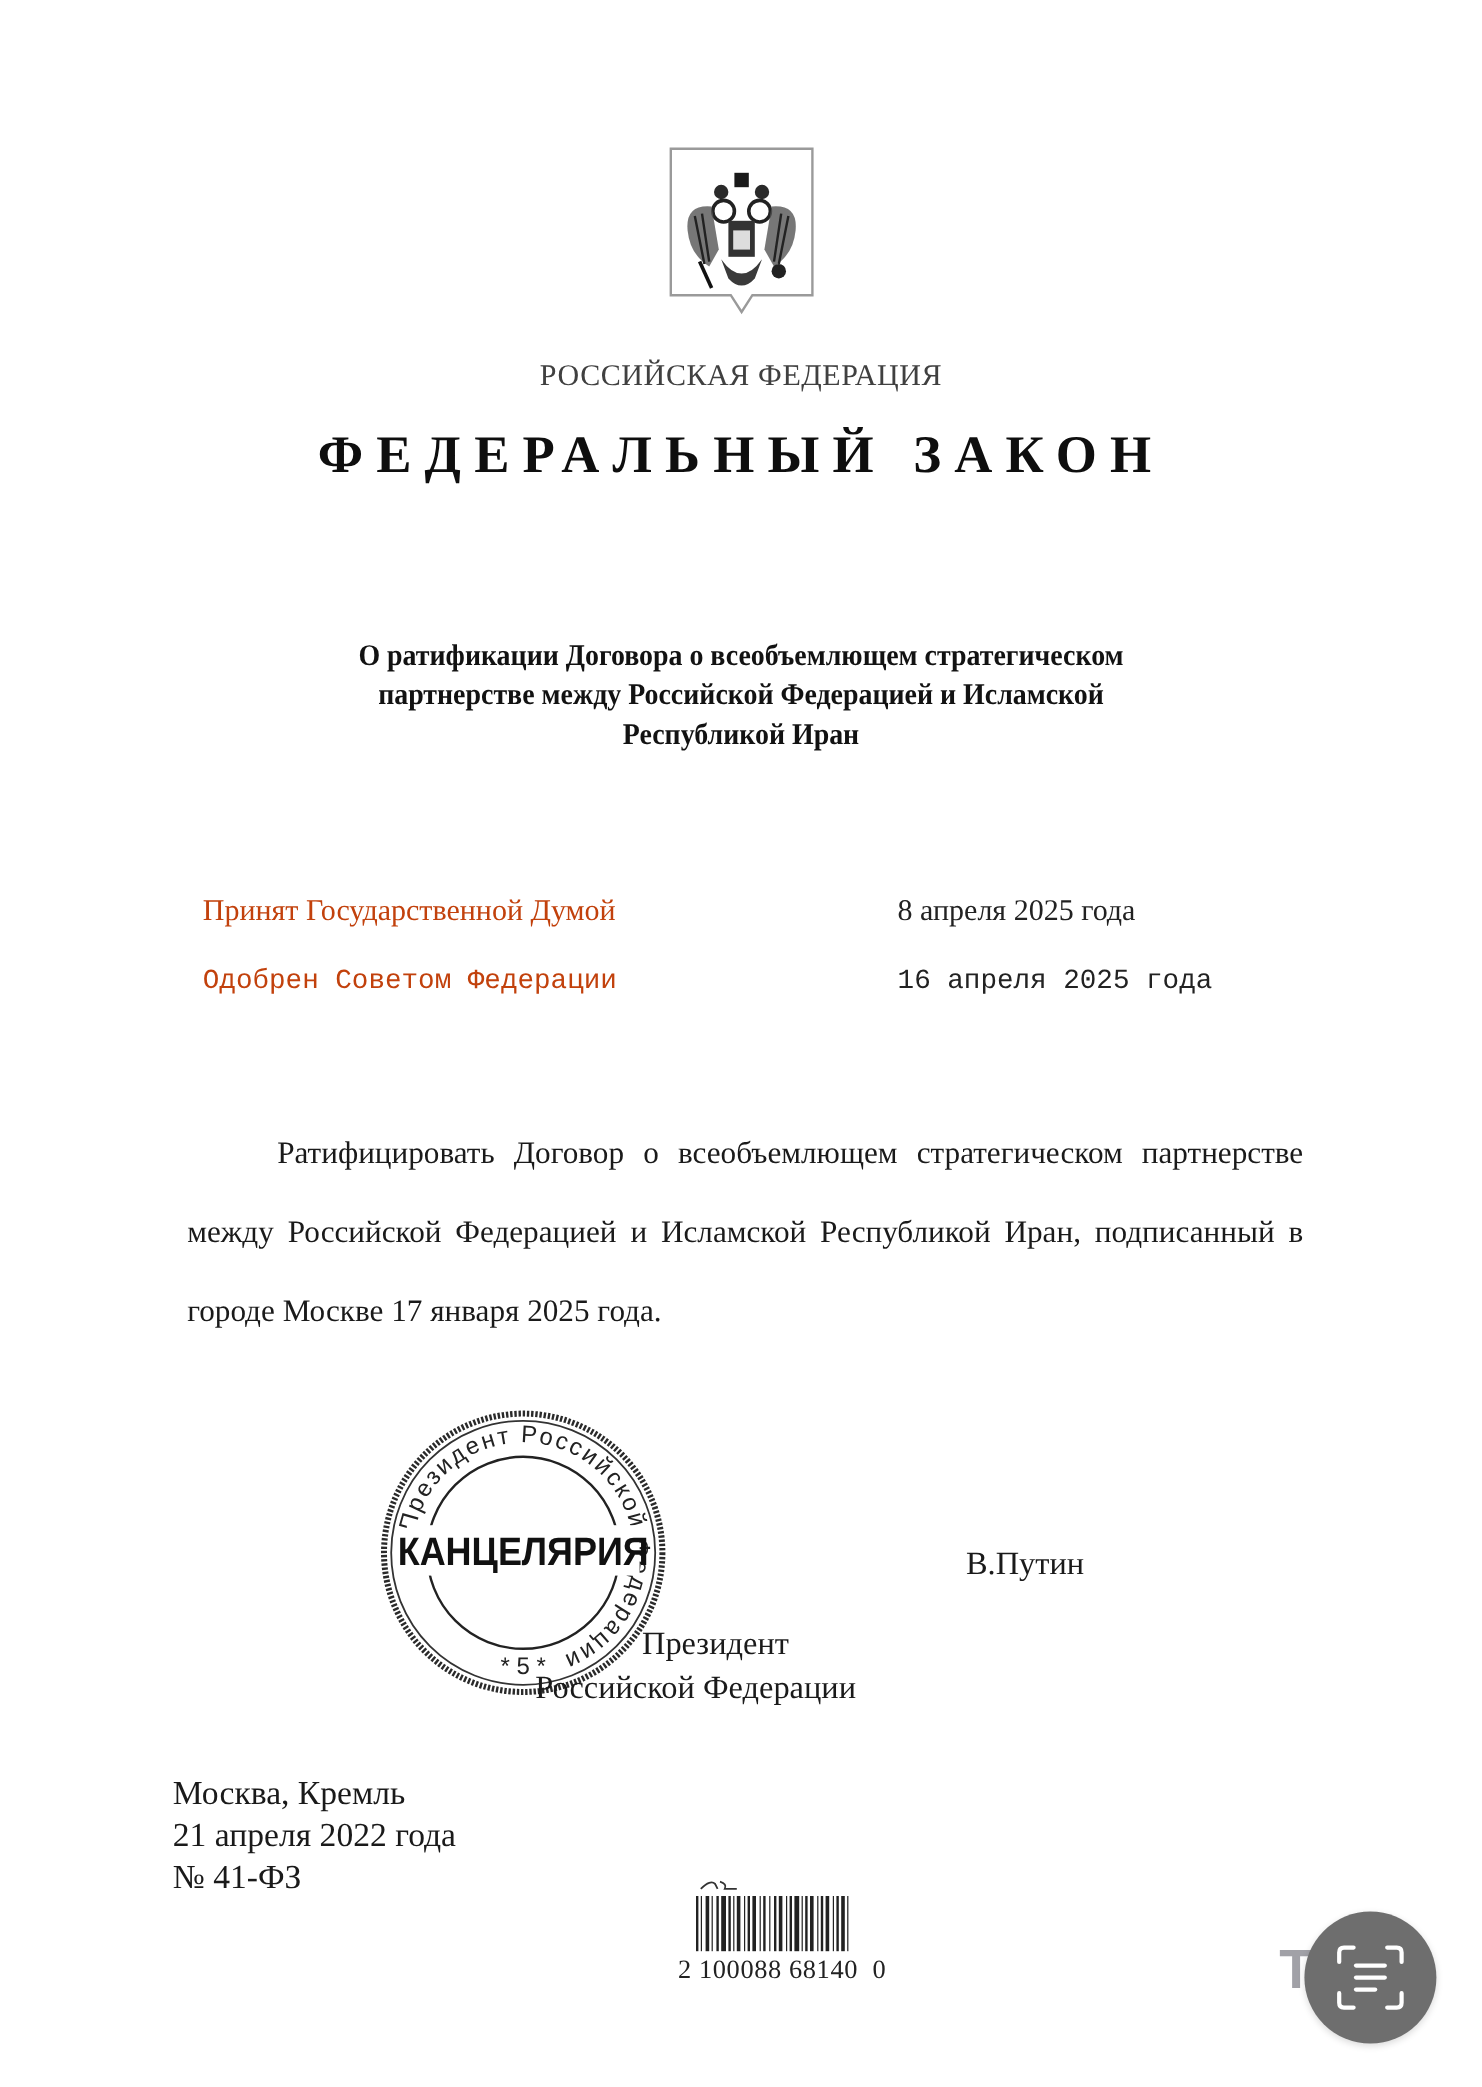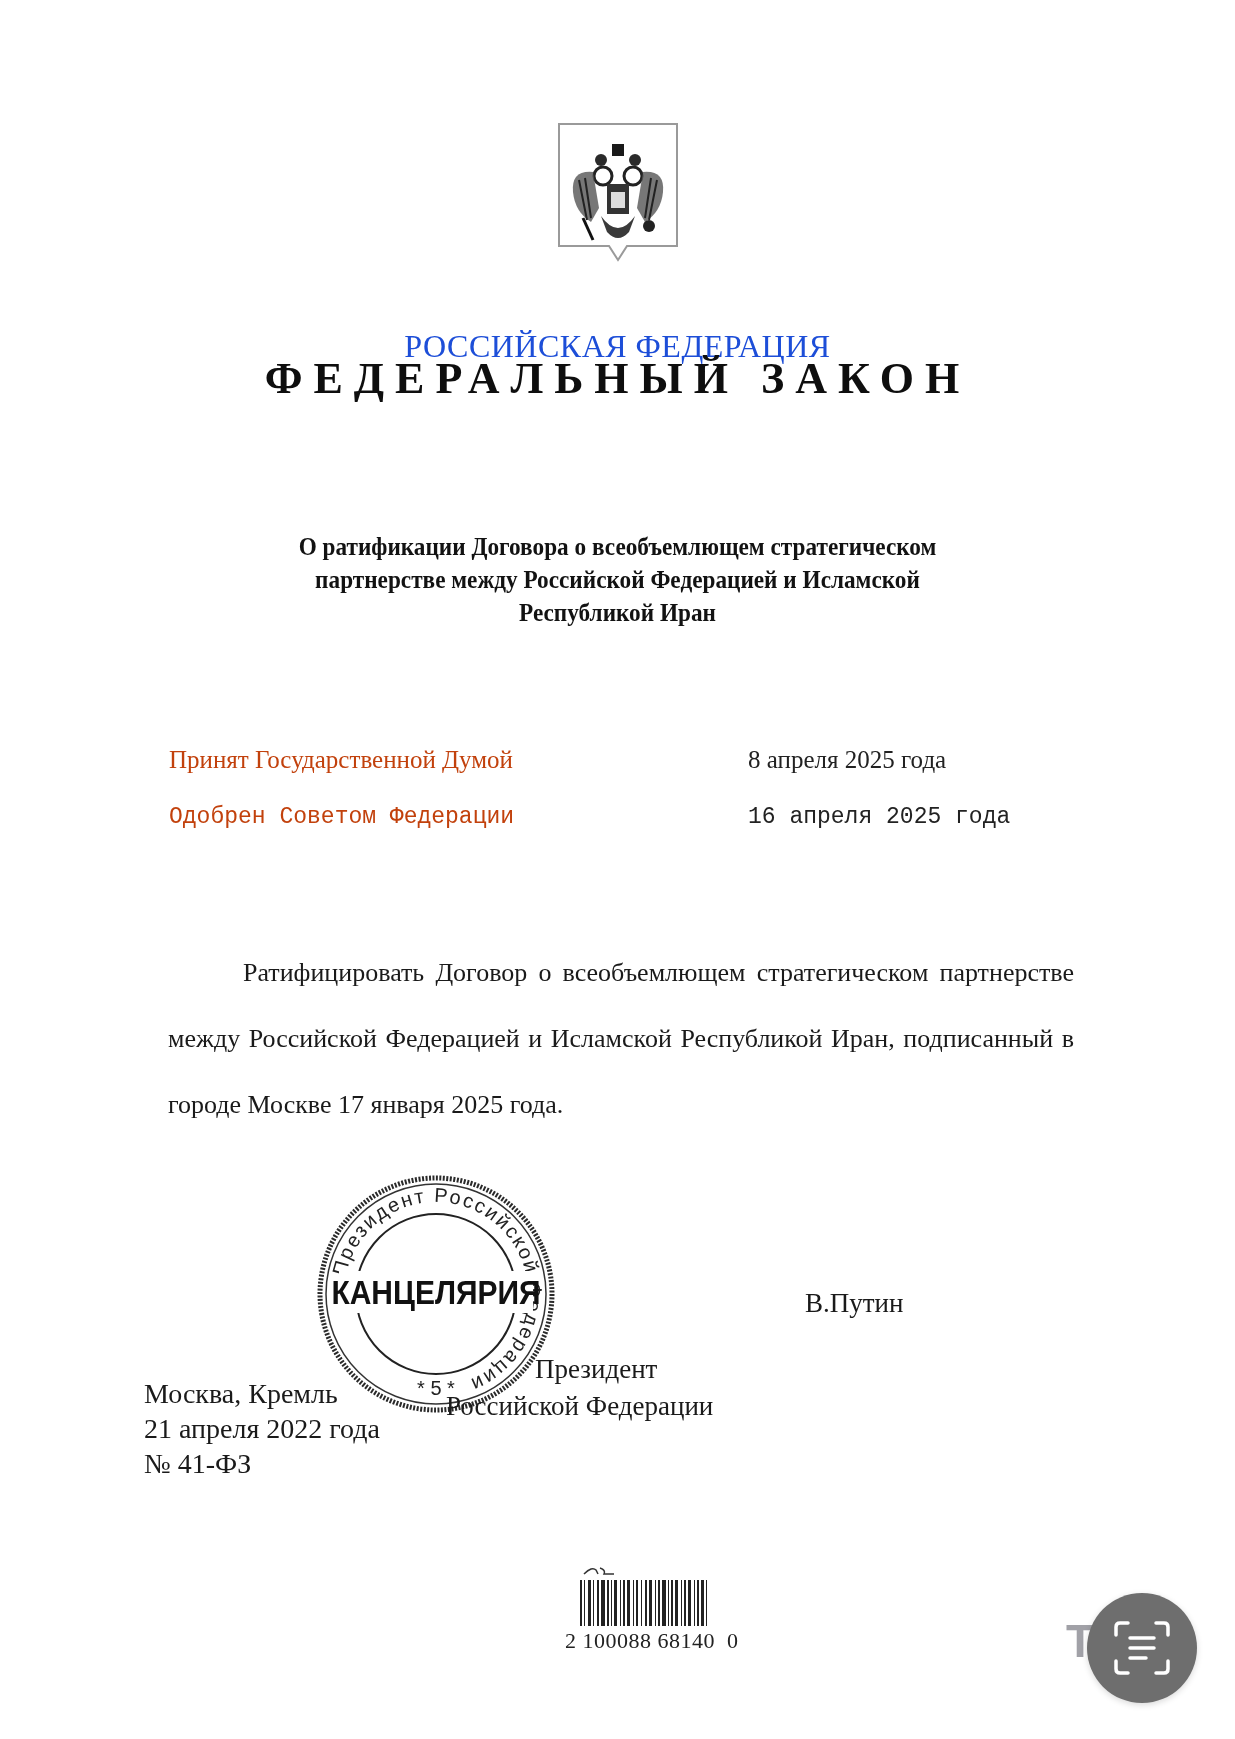--- a/index.html
+++ b/index.html
@@ -7,47 +7,47 @@
       width: 1235px; height: 1739px; position: relative; overflow: hidden;
       background: #ffffff; color: #141414;
       font-family: "Liberation Serif", "DejaVu Serif", serif;
     }
     .abs { position: absolute; }
     .coat-box {
       left: 557px; top: 122px; width: 122px; height: 136px;
     }
     .country {
       left: 0; width: 1235px; top: 300px; text-align: center;
-      font-size: 32px; letter-spacing: 0.5px; color: #1d4ed8; margin-top: 28px;
+      font-size: 25px; letter-spacing: 0.5px; color: #404040;
     }
     .doctype {
       left: 0; width: 1235px; top: 353px; text-align: center;
       font-size: 44px; font-weight: bold; letter-spacing: 11px; color: #0e0e0e;
     }
     .law-title {
       left: 0; width: 1235px; top: 530px; text-align: center;
       font-size: 25px; font-weight: bold; line-height: 33px; color: #121212;
       transform: scaleX(0.93);
     }
     .adopt-label { left: 169px; font-size: 25px; color: #c2410c; }
     .adopt-date  { left: 748px; font-size: 25px; color: #222; }
     .row1 { top: 746px; }
     .row2 { top: 804px; font-family: "Liberation Mono", "DejaVu Sans Mono", monospace; font-size: 23px; }
     .body-text {
       left: 156px; width: 930px; top: 928px;
       font-size: 26px; line-height: 66px; text-align: justify; color: #1a1a1a;
     }
-    .body-text p { margin: 12px; text-indent: 75px; text-align-last: left; font-family: Liberation Serif, serif; }
+    .body-text p { margin: 0; text-indent: 75px; text-align-last: left; font-family: Liberation Serif, serif; }
     .stamp { left: 315px; top: 1173px; width: 242px; height: 242px; }
     .sig-title { font-size: 27px; color: #1a1a1a; margin-top: 48px; }
     .sig1 { left: 535px; top: 1306px; }
     .sig2 { left: 446px; top: 1343px; }
     .sig-name { left: 805px; top: 1288px; font-size: 27px; color: #1a1a1a; }
     .place-block {
-      left: 144px; top: 1376px; font-size: 28px; line-height: 35px; color: #1a1a1a;
+      left: 144px; top: 1477px; font-size: 28px; line-height: 35px; color: #1a1a1a;
     }
     .barcode { left: 570px; top: 1560px; width: 160px; height: 90px; }
     .barcode-num {
       left: 565px; top: 1628px; width: 175px; font-size: 22px; color: #222;
       font-family: "Liberation Serif", serif; letter-spacing: 0.5px; white-space: pre;
     }
     .watermark {
       left: 1066px; top: 1614px; font-family: "Liberation Sans", sans-serif;
       font-weight: bold; font-size: 46px; color: #8a8a92; opacity: 0.8;
     }

